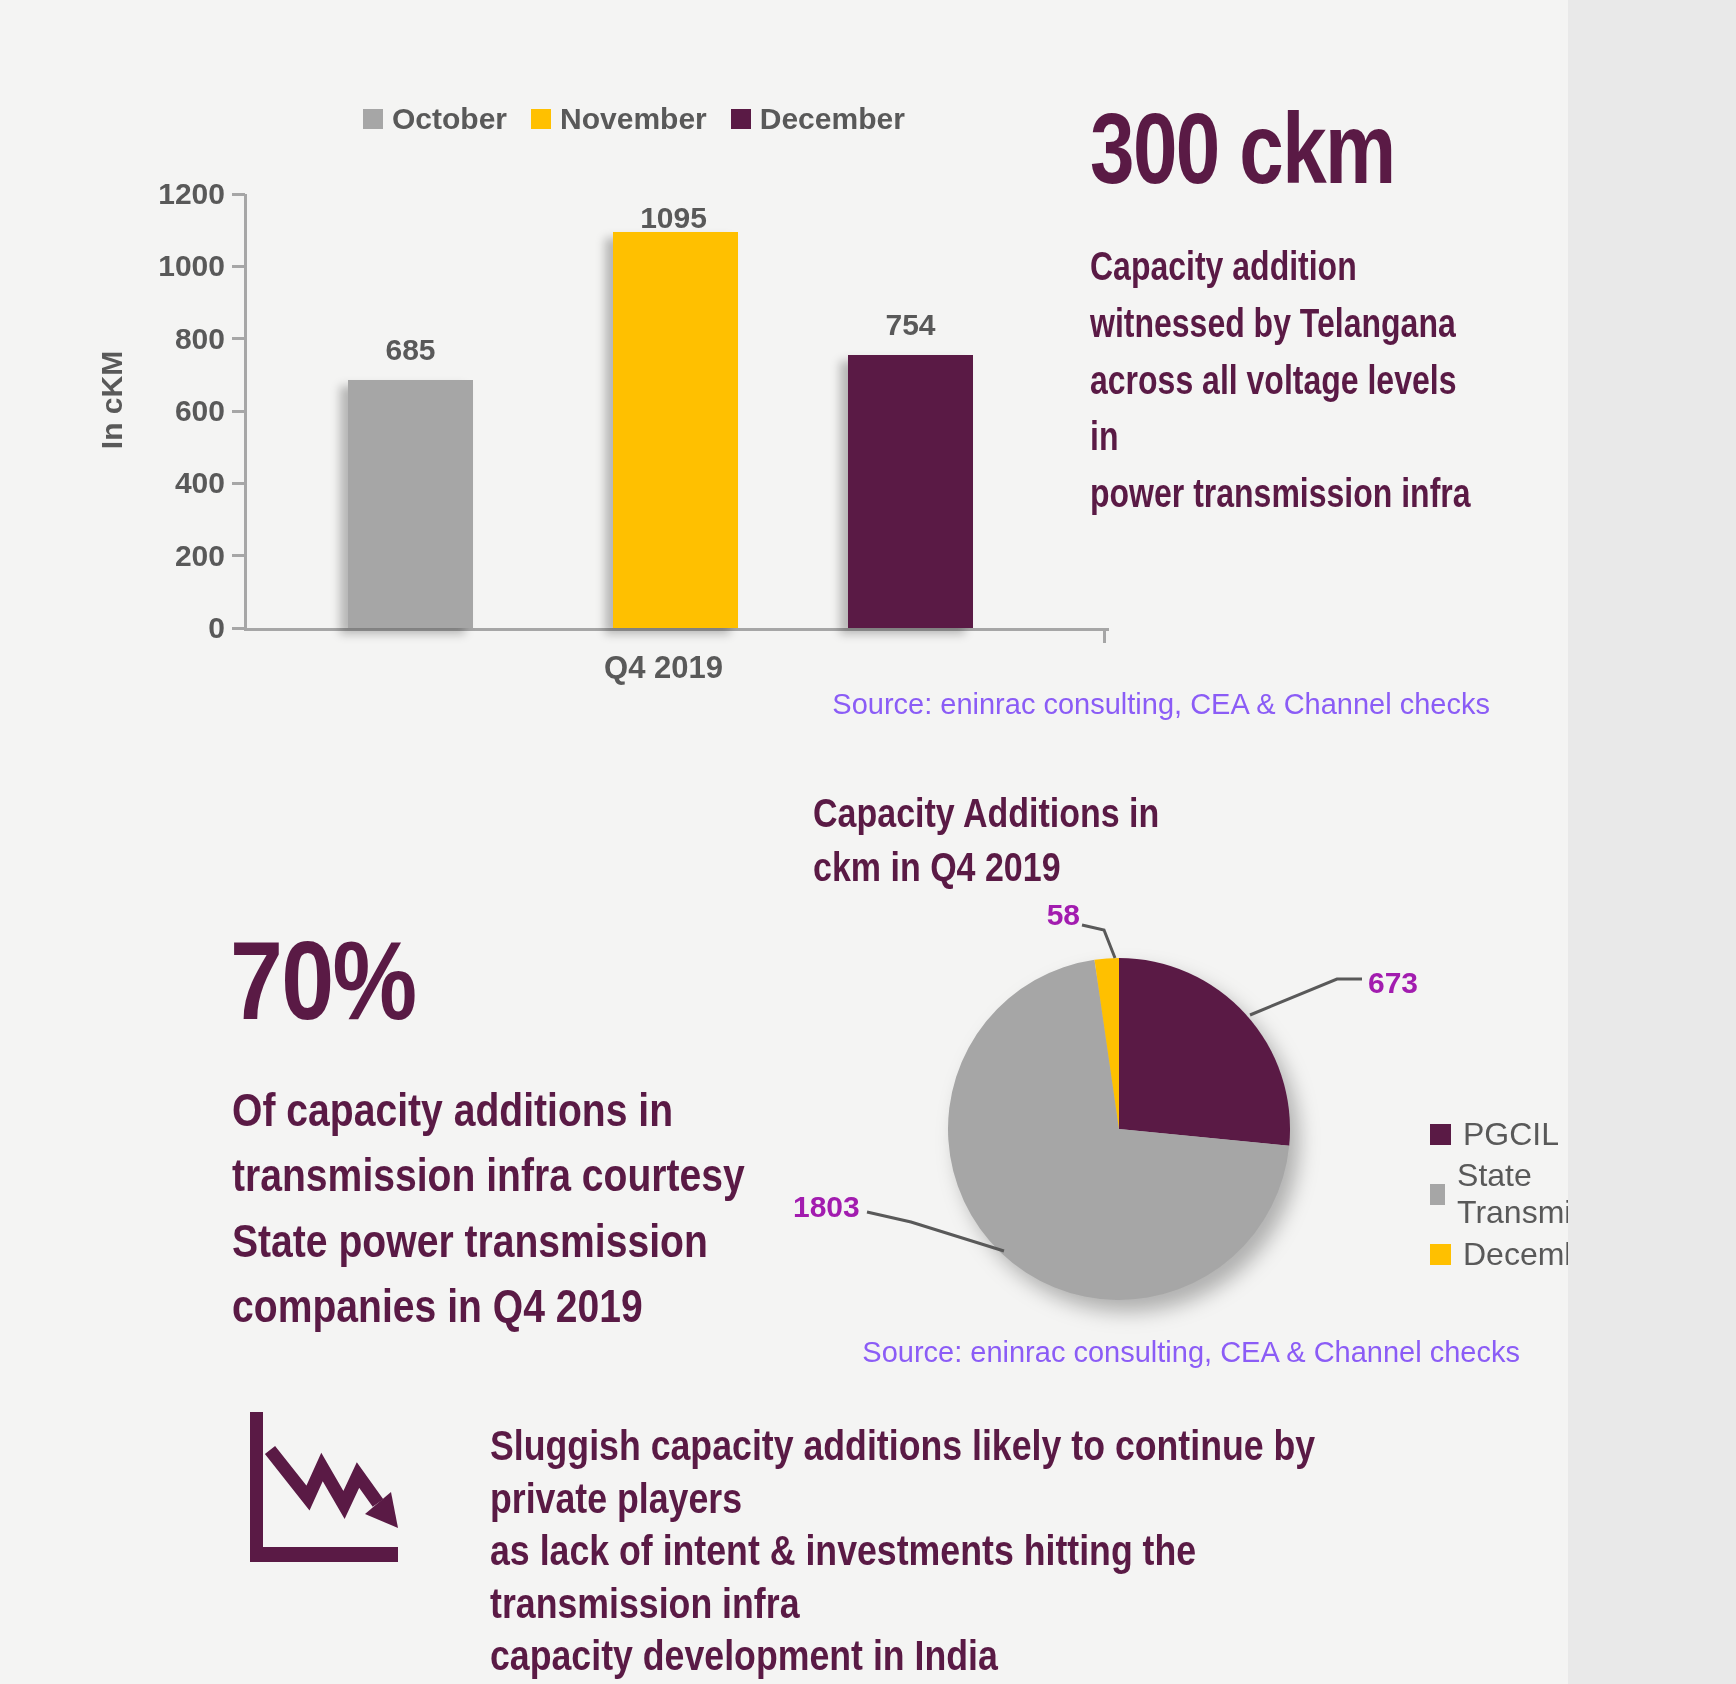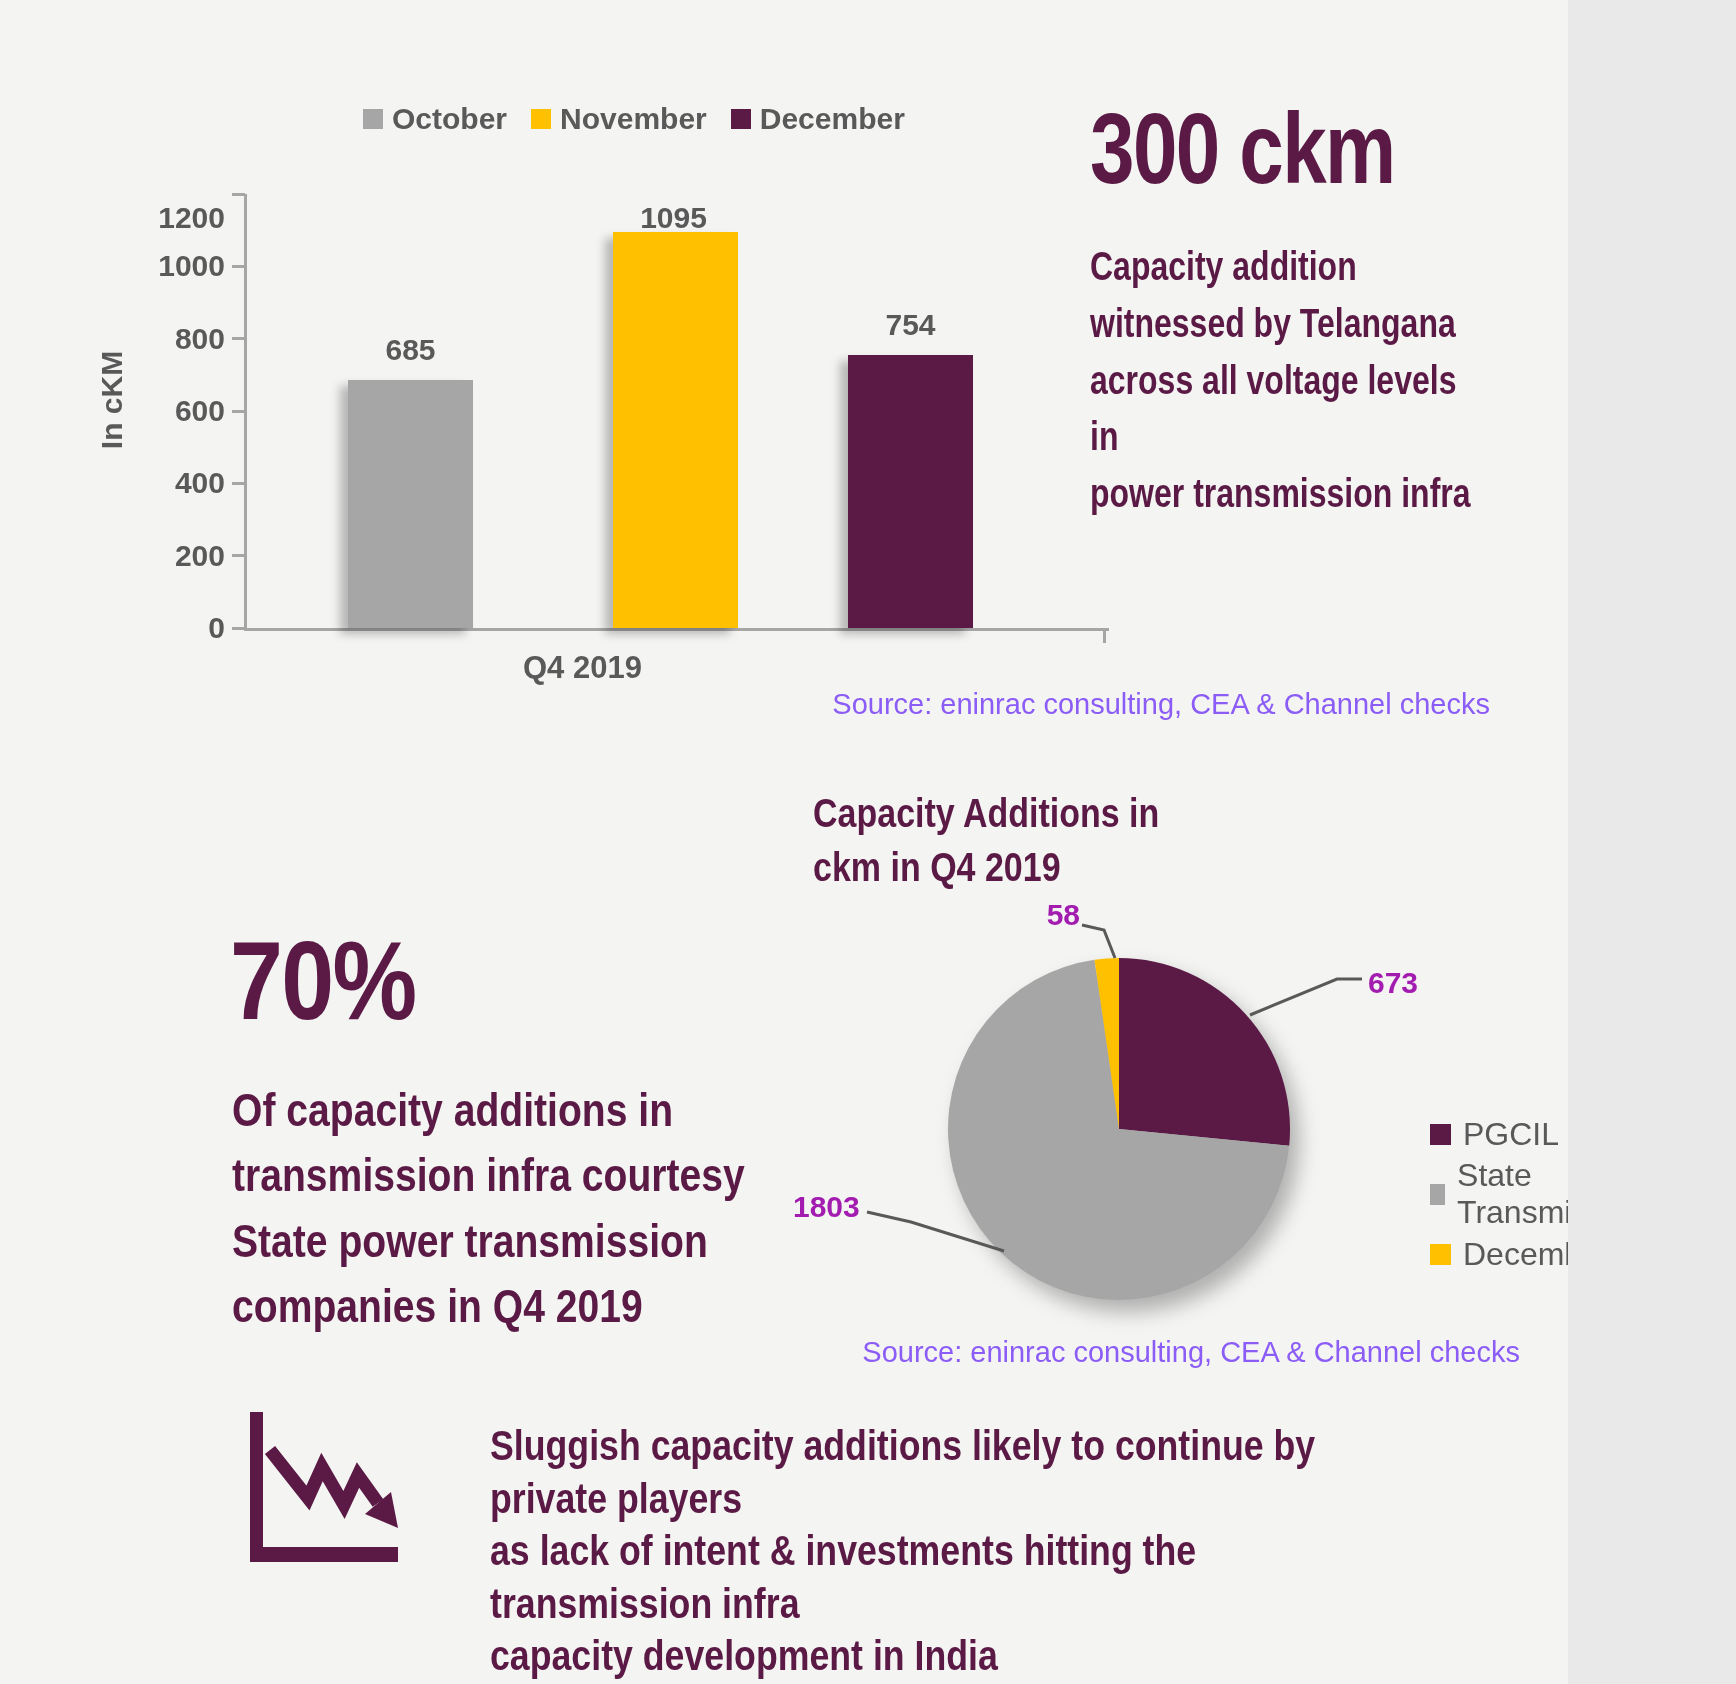--- a/index.html
+++ b/index.html
@@ -15,21 +15,21 @@
   
   #bar-legend{left:363px;top:102px;display:flex;gap:24px;align-items:center;}
   .legend-item{display:flex;align-items:center;gap:9px;font-size:30px;font-weight:700;color:#595959;}
   .legend-swatch{width:20px;height:20px;display:inline-block;}
   #bar-plot{left:244px;top:194px;width:862px;height:434px;border-left:3px solid #A6A6A6;border-bottom:3px solid #A6A6A6;}
   .ytick-label{position:absolute;left:-108px;width:86px;text-align:right;font-size:30px;font-weight:700;color:#595959;}
   .ytick-mark{position:absolute;left:-15px;width:13px;height:3px;background:#A6A6A6;}
   .bar{position:absolute;bottom:0;width:125px;box-shadow:-8px 6px 9px rgba(0,0,0,0.25);}
   .bar-label{position:absolute;width:125px;text-align:center;font-size:30px;font-weight:700;color:#595959;}
   #axis-title{left:30px;top:385px;width:160px;height:30px;text-align:center;font-size:30px;font-weight:700;color:#595959;transform:rotate(-90deg);}
-  #cat-label{left:523px;top:650px;width:200px;text-align:left;font-size:31px;font-weight:700;color:#595959;}
+  #cat-label{left:523px;top:650px;width:200px;text-align:right;font-size:31px;font-weight:700;color:#595959;}
   #axis-end-tick{left:1103px;top:631px;width:3px;height:12px;background:#A6A6A6;}
   #source1{right:78px;top:688px;}
 
   
   #headline1-value{left:1090px;top:96px;font-size:100px;font-weight:700;letter-spacing:-2px;line-height:1.05;}
   #headline1-text{left:1090px;top:238px;font-size:40px;font-weight:700;line-height:1.42;}
 
   
   #pie-title{left:813px;top:786px;font-size:40px;font-weight:700;line-height:1.35;}
   #pie-svg{left:770px;top:880px;}
@@ -78,21 +78,21 @@
       <div class="ytick-label" style="top: 344.667px;">200</div>
       <div class="ytick-mark" style="top: 360.167px;"></div>
       <div class="ytick-label" style="top: 272.333px;">400</div>
       <div class="ytick-mark" style="top: 287.833px;"></div>
       <div class="ytick-label" style="top: 200px;">600</div>
       <div class="ytick-mark" style="top: 215.5px;"></div>
       <div class="ytick-label" style="top: 127.667px;">800</div>
       <div class="ytick-mark" style="top: 143.167px;"></div>
       <div class="ytick-label" style="top: 55.3333px;">1000</div>
       <div class="ytick-mark" style="top: 70.8333px;"></div>
-      <div class="ytick-label" style="top: -17px; margin-top: 24px;">1200</div>
+      <div class="ytick-label" style="top: -17px;">1200</div>
       <div class="ytick-mark" style="top: -1.5px;"></div>
       <div class="bar" style="left: 101px; height: 247.742px; background: rgb(166, 166, 166);"></div>
       <div class="bar-label" style="left: 101px; top: 139.258px;">685</div>
       <div class="bar" style="left: 366px; height: 396.025px; background: rgb(255, 192, 0);"></div>
       <div class="bar-label" style="left: 364px; top: -9.025px; margin-top: 16px;">1095</div>
       <div class="bar" style="left: 601px; height: 272.697px; background: rgb(90, 26, 69);"></div>
       <div class="bar-label" style="left: 601px; top: 114.303px;">754</div>
     </div>
 
   <div id="axis-end-tick" class="abs"></div>

